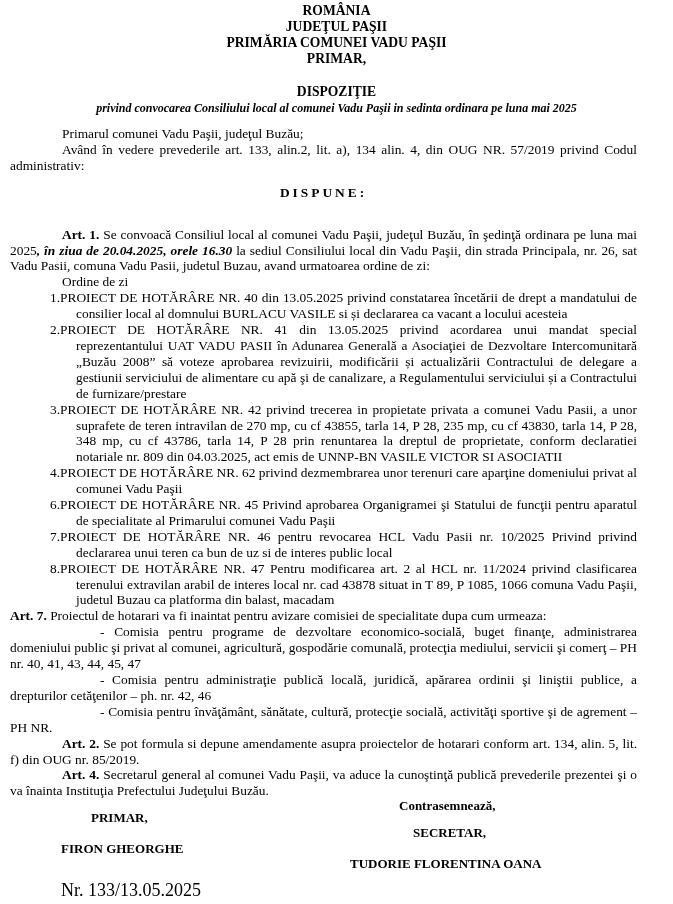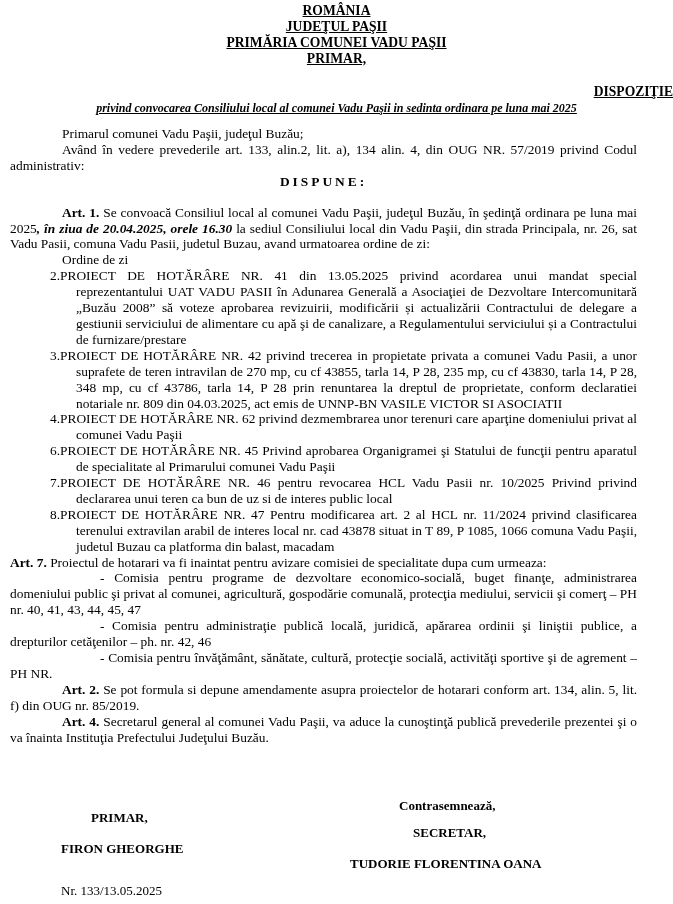--- a/index.html
+++ b/index.html
@@ -1,36 +1,36 @@
 <!DOCTYPE html>
 <html><head>
 <meta charset="utf-8">
 <style>
   html, body { margin: 0; padding: 0; background: #ffffff; }
   body {
     width: 673px; height: 904px; overflow: hidden;
     font-family: "Liberation Serif", "DejaVu Serif", serif;
     color: #000; font-size: 13.4px; line-height: 15.9px;
   }
-  .page { position: relative; width: 673px; height: 740px; text-decoration: underline; }
+  .page { position: relative; width: 673px; height: 740px; }
   .header { text-align: center; font-weight: bold; padding-top: 3px; line-height: 16px; font-size: 13.6px; }
   .header div { height: 16px; }
-  .title { text-align: right; font-weight: bold; margin-top: 17px; font-size: 13.6px; line-height: 16px; }
+  .title { text-align: center; font-weight: bold; margin-top: 17px; font-size: 13.6px; line-height: 16px; }
   .subtitle { text-align: center; font-weight: bold; font-style: italic; font-size: 12px; line-height: 16px; }
   .body { position: absolute; left: 10px; width: 627px; top: 126px; }
   .p { text-align: justify; }
   .ind { text-indent: 52px; }
-  .dispune { text-align: center; font-weight: bold; letter-spacing: 3px; margin: 0; }
+  .dispune { text-align: center; font-weight: bold; letter-spacing: 3px; margin: 11px; }
   .gap { height: 15px; }
   .ordine { padding-left: 52px; }
   .item { padding-left: 66px; text-indent: -26px; text-align: justify; margin-left: 0; }
   .art-label { font-weight: bold; }
   .comm { text-align: justify; text-indent: 90px; }
   .sig { position: absolute; font-weight: bold; font-size: 13px; }
-  .nr { position: absolute; left: 61px; top: 883px; font-size: 13px; }
+  .nr { position: absolute; left: 61px; top: 883px; font-size: 18px; }
 </style>
 </head>
 <body>
 
 <div class="page">
   <div class="header">
     <div>ROMÂNIA</div>
     <div>JUDEŢUL PAŞII</div>
     <div>PRIMĂRIA COMUNEI VADU PAŞII</div>
     <div>PRIMAR,</div>
@@ -42,20 +42,21 @@
   <div class="body">
     <div class="p ind">Primarul comunei Vadu Paşii, judeţul Buzău;</div>
     <div class="p ind">Având în vedere prevederile art. 133, alin.2, lit. a), 134 alin. 4, din OUG NR. 57/2019 privind Codul administrativ:</div>
     <div class="dispune">DISPUNE:</div>
     <div class="gap"></div>
 
     <div class="p ind"><span class="art-label">Art. 1.</span><span> Se convoacă Consiliul local al comunei Vadu Paşii, judeţul Buzău, în şedinţă ordinara pe luna mai 2025</span><b><i>, în ziua de 20.04.2025, orele 16.30</i></b><span> la sediul Consiliului local din Vadu Paşii, din strada Principala, nr. 26, sat Vadu Pasii, comuna Vadu Pasii, judetul Buzau, avand urmatoarea ordine de zi:</span></div>
     <div class="ordine">Ordine de zi</div>
 
     <div>
+      <div class="item"><span>1.</span><span>PROIECT DE HOTĂRÂRE NR. 40 din 13.05.2025 privind constatarea încetării de drept a mandatului de consilier local al  domnului BURLACU VASILE si și declararea ca vacant a locului acesteia</span></div>
       <div class="item"><span>2.</span><span>PROIECT DE HOTĂRÂRE NR. 41 din 13.05.2025 privind acordarea unui mandat special reprezentantului UAT VADU PASII în Adunarea Generală a Asociaţiei de Dezvoltare Intercomunitară „Buzău 2008” să voteze aprobarea revizuirii, modificării și actualizării Contractului de delegare a gestiunii serviciului de alimentare cu apă şi de canalizare, a Regulamentului serviciului și a Contractului de furnizare/prestare</span></div>
       <div class="item"><span>3.</span><span>PROIECT DE HOTĂRÂRE NR. 42 privind trecerea in propietate privata a comunei Vadu Pasii, a unor suprafete de teren intravilan de 270 mp, cu cf 43855, tarla 14, P 28, 235 mp, cu cf 43830, tarla 14, P 28, 348 mp, cu cf 43786, tarla 14, P 28 prin renuntarea la dreptul de proprietate, conform declaratiei notariale nr. 809  din 04.03.2025, act emis de UNNP-BN VASILE VICTOR SI ASOCIATII</span></div>
       <div class="item"><span>4.</span><span>PROIECT DE HOTĂRÂRE NR. 62 privind dezmembrarea unor terenuri care aparţine domeniului privat al comunei Vadu Paşii</span></div>
       <div class="item"><span>6.</span><span>PROIECT DE HOTĂRÂRE NR. 45 Privind aprobarea Organigramei şi Statului de funcţii pentru aparatul de specialitate al Primarului comunei Vadu Paşii</span></div>
       <div class="item"><span>7.</span><span>PROIECT DE HOTĂRÂRE NR. 46 pentru revocarea HCL Vadu Pasii nr. 10/2025 Privind privind declararea unui teren ca bun de uz si de interes public local</span></div>
       <div class="item"><span>8.</span><span>PROIECT DE HOTĂRÂRE NR. 47 Pentru modificarea art. 2 al HCL nr. 11/2024 privind clasificarea terenului extravilan arabil de interes local nr. cad 43878 situat in T 89, P 1085, 1066 comuna Vadu Paşii, judetul Buzau ca platforma din balast, macadam</span></div>
     </div>
 
     <div class="p"><span class="art-label">Art. 7.</span><span> Proiectul de hotarari va fi inaintat pentru avizare comisiei de specialitate dupa cum urmeaza:</span></div>
     <div class="comm">- Comisia pentru programe de dezvoltare economico-socială, buget finanţe, administrarea domeniului public şi privat al comunei, agricultură, gospodărie comunală, protecţia mediului, servicii şi comerţ – PH nr. 40, 41, 43, 44, 45, 47</div>

